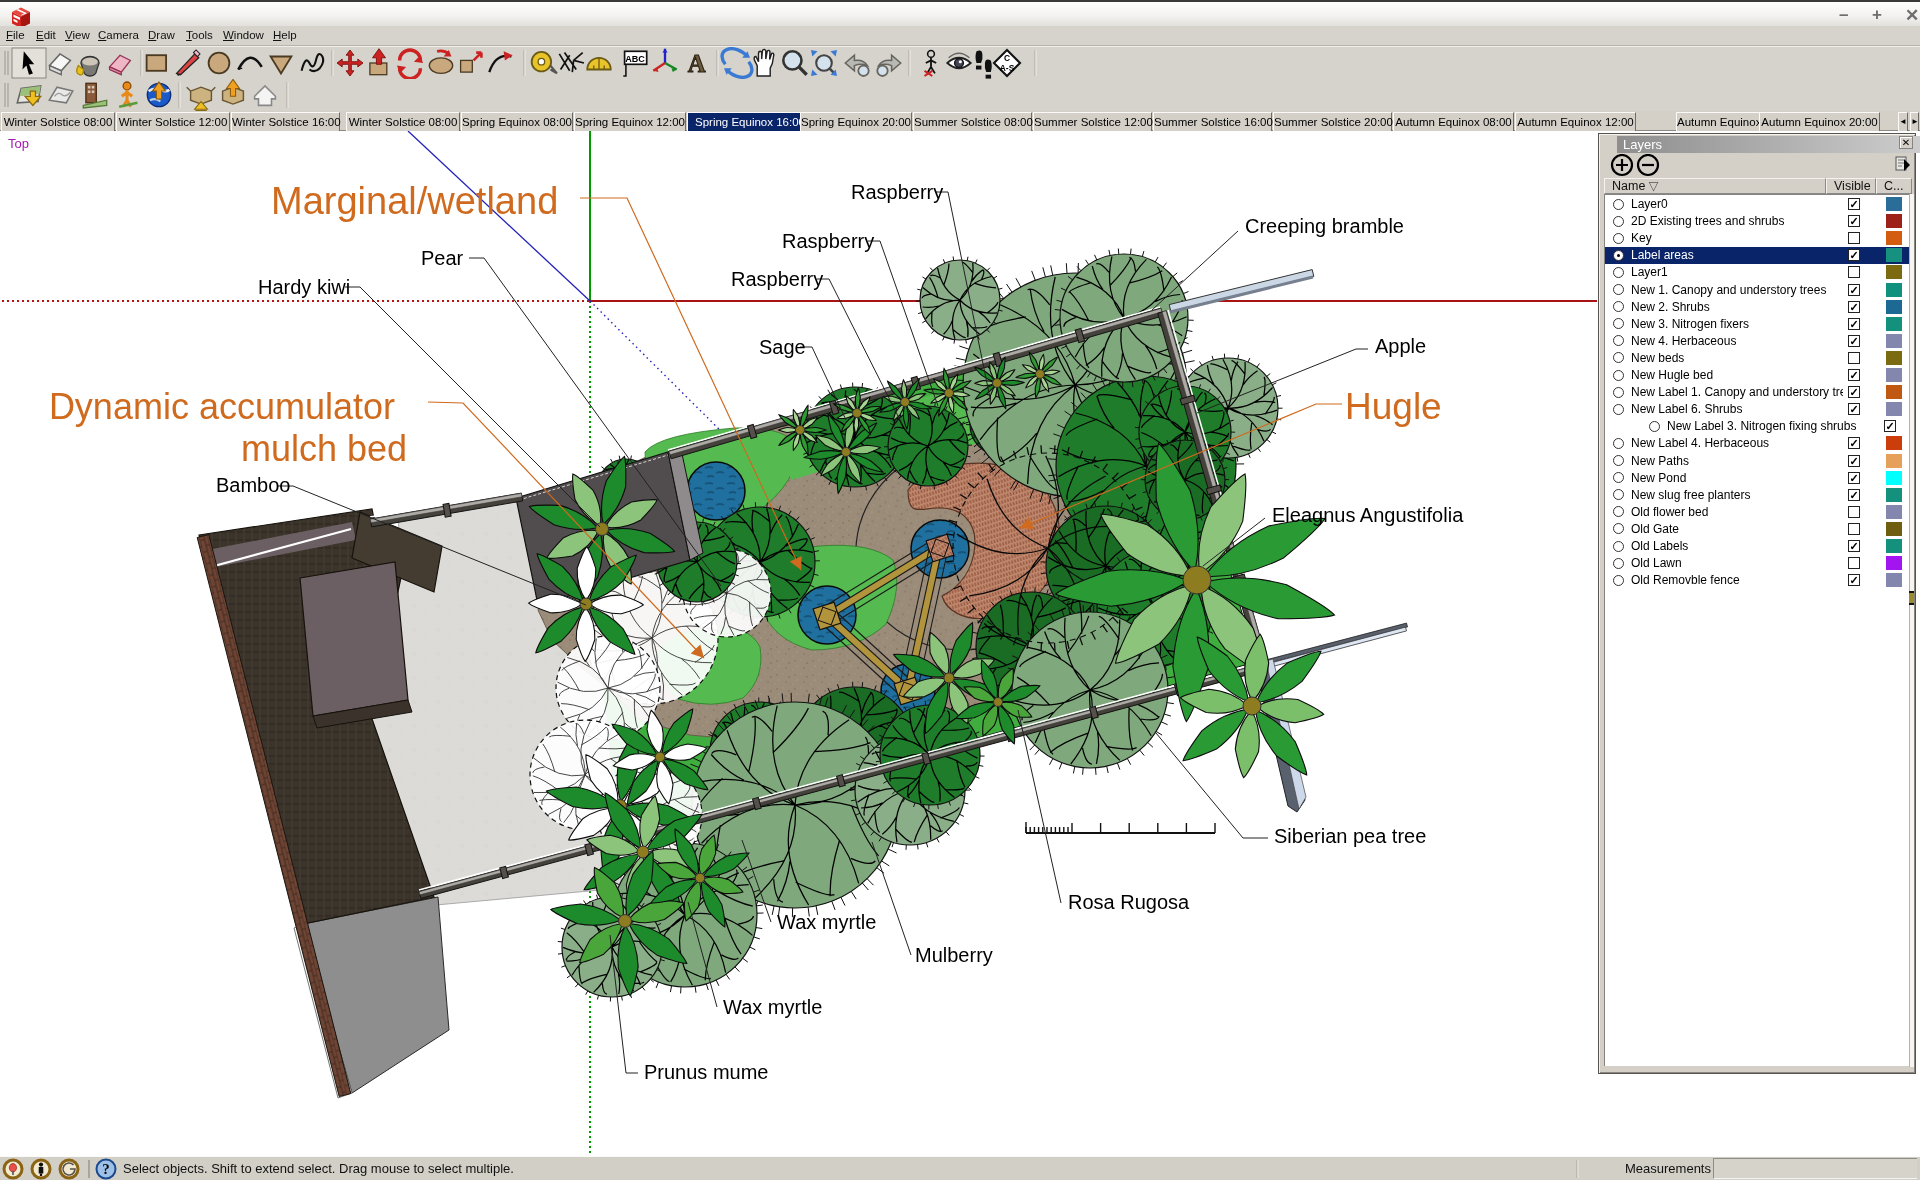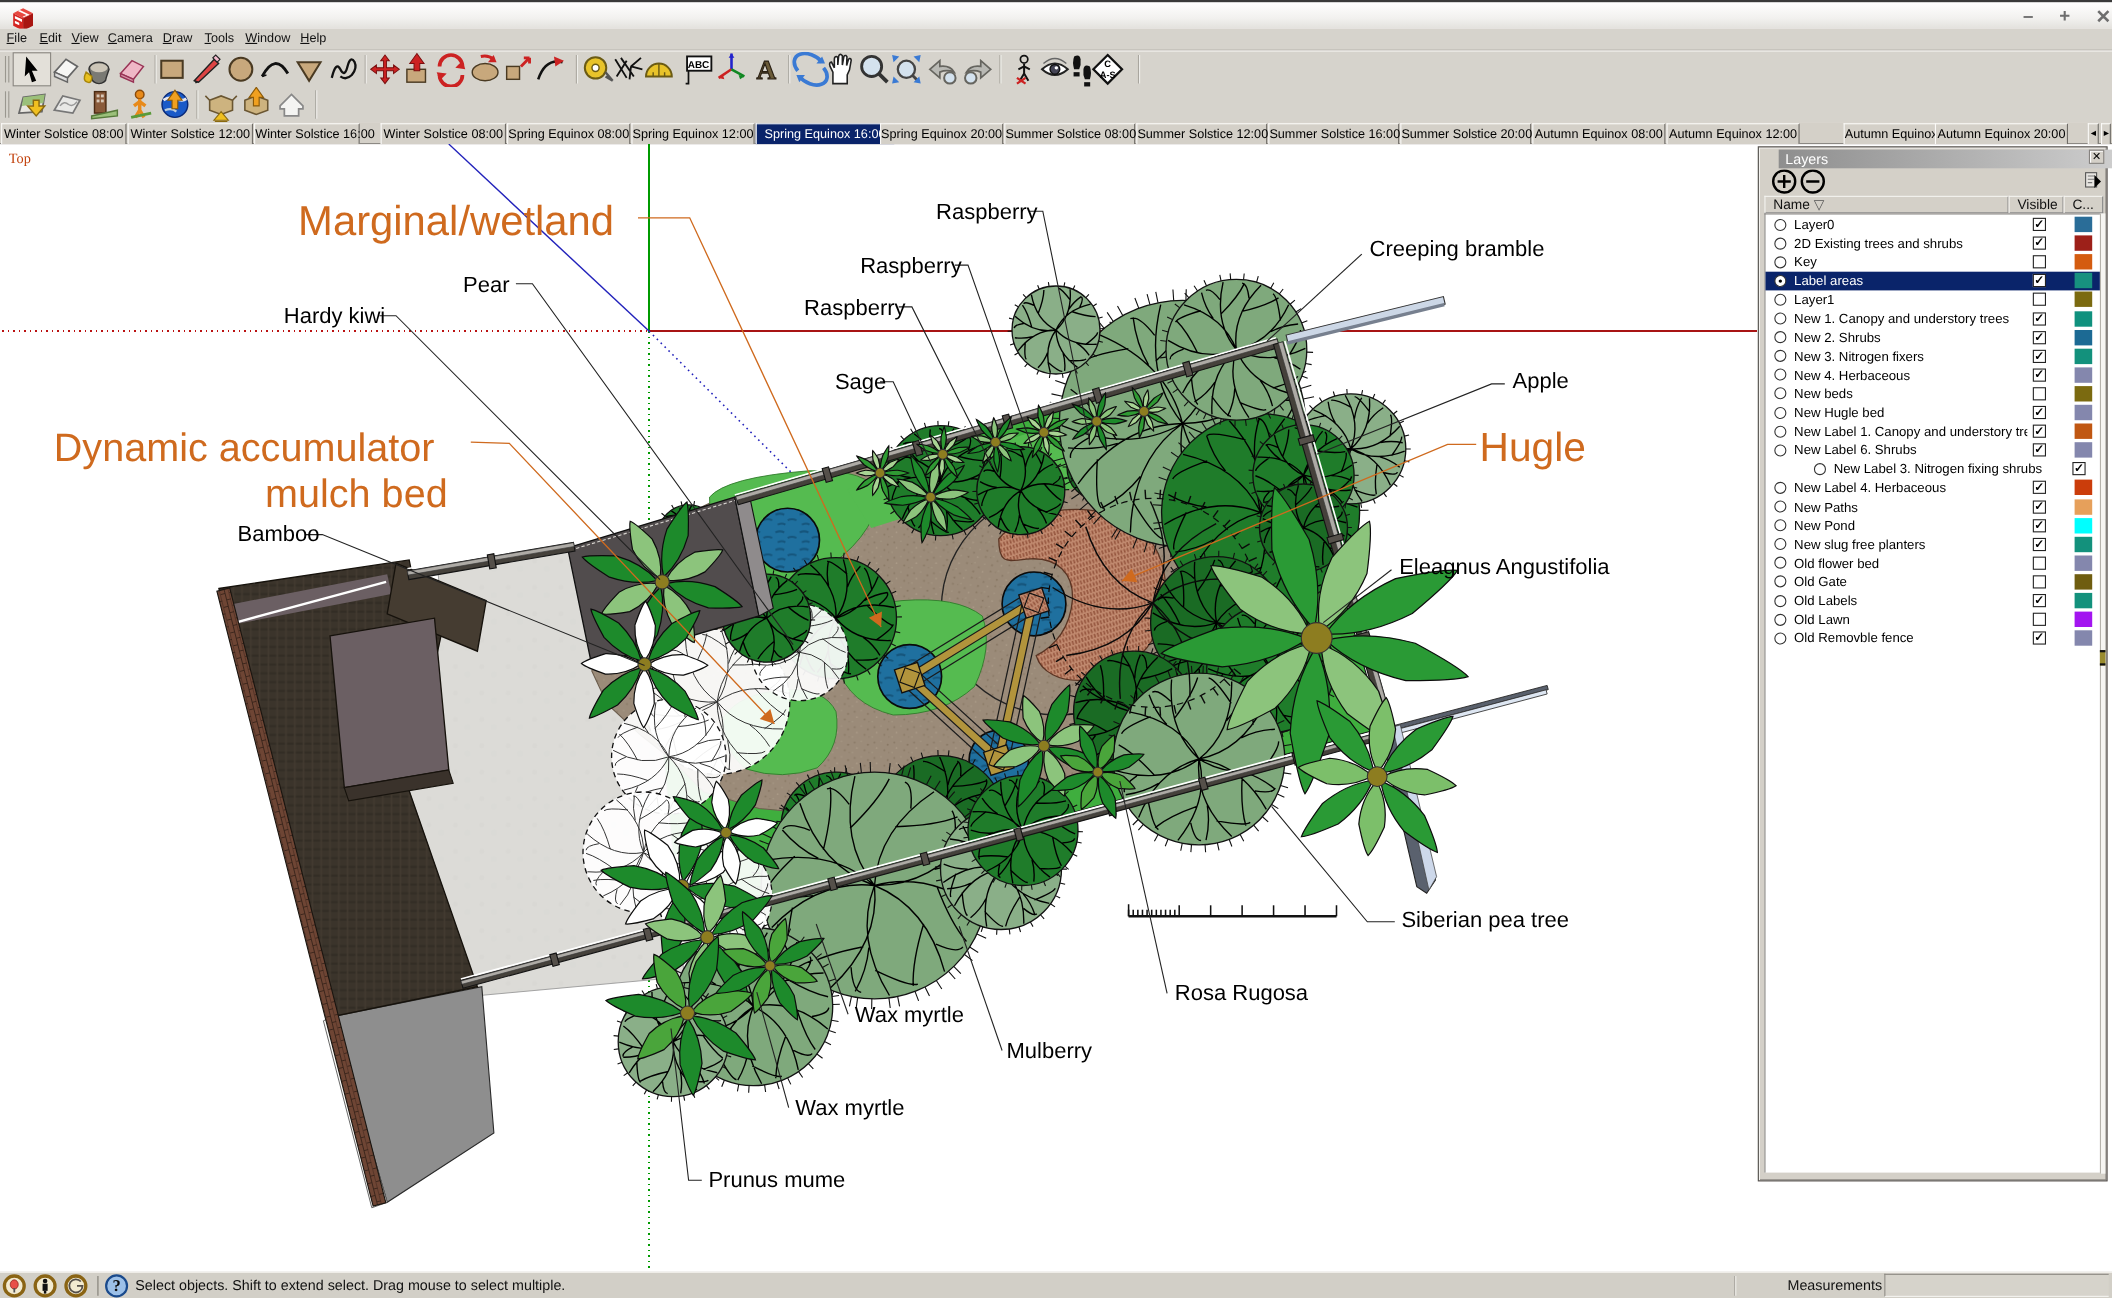--- a/index.html
+++ b/index.html
@@ -22,21 +22,21 @@
 .lrowsel{background:#0a246a;color:#fff;}
 .lname{position:absolute;left:26px;top:0;width:212px;overflow:hidden;}
 .radio{position:absolute;left:8px;top:2.5px;width:11px;height:11px;border:1px solid #333;border-radius:50%;background:#fff;}
 .rdot{position:absolute;left:3px;top:3px;width:3px;height:3px;background:#000;border-radius:50%;}
 .chk{position:absolute;left:243px;top:2px;width:12px;height:12px;background:#fff;border:1px solid #222;font-size:11px;line-height:11px;text-align:center;color:#000;font-weight:bold;}
 .swatch{position:absolute;left:281px;top:1px;width:16px;height:14px;}
 #statusbar{position:absolute;top:1156px;left:0;width:1920px;height:24px;background:#d2cfc7;border-top:1px solid #fbfaf7;}
 #stext{position:absolute;left:123px;top:4px;font-size:13px;color:#111;}
 #meas{position:absolute;left:1625px;top:4px;font-size:13px;color:#111;}
 #measbox{position:absolute;left:1713px;top:1px;width:204px;height:21px;background:#d6d3cb;border-top:1px solid #8f8c86;border-left:1px solid #8f8c86;border-bottom:1px solid #f5f4f1;}
-#canvas-top{position:absolute;left:8px;top:136px;font-size:13px;color:#c2410c;font-family:Liberation Serif, serif;}
+#canvas-top{position:absolute;left:8px;top:136px;font-size:13px;color:#a21caf;}
 </style></head><body>
 
 <div id="titlebar">
 <svg id="logo" width="24" height="24" viewBox="0 0 24 24">
       <polygon points="4,7 13,2.5 22,7 13,11.5" fill="#e74840"></polygon>
       <polygon points="4,7 13,11.5 13,23 4,18.5" fill="#d42420"></polygon>
       <polygon points="13,11.5 22,7 22,18.5 13,23" fill="#a81511"></polygon>
       <polygon points="10,4 19,8.3 13.4,10.6 12.5,10.2 16,8.6 8.2,4.9" fill="#fff"></polygon>
       <polygon points="5.5,9.5 12,12.6 12,15 5.5,11.9" fill="#fff"></polygon>
       <polygon points="5.5,13.8 9.5,15.7 9.5,18 5.5,16.1" fill="#fff"></polygon>
@@ -256,21 +256,21 @@
     </g>
     <g transform="translate(265,16) scale(1.3)">
       <path d="M-8,1 L0,-7 L8,1 L8,3 L5,3 L5,8 L-5,8 L-5,3 L-8,3 Z" fill="#f4f4f2" stroke="#888" stroke-width="1.2"></path>
     </g>
     <line x1="287" y1="3" x2="287" y2="29" stroke="#a9a69f" stroke-width="1"></line>
     <line x1="288" y1="3" x2="288" y2="29" stroke="#efeeea" stroke-width="1"></line>
   </svg>
 <div id="tabs">
 <div class="tab" style="left:1px;width:114px;">Winter Solstice 08:00</div>
 <div class="tab" style="left:116px;width:114px;">Winter Solstice 12:00</div>
-<div class="tab" style="left:231px;width:96px;">Winter Solstice 16:00</div>
+<div class="tab" style="left:231px;width:109px;">Winter Solstice 16:00</div>
 <div class="tab" style="left:346px;width:114px;">Winter Solstice 08:00</div>
 <div class="tab" style="left:461px;width:112px;">Spring Equinox 08:00</div>
 <div class="tab" style="left:574px;width:112px;">Spring Equinox 12:00</div>
 <div class="tab tabsel" style="left:687px;width:126px;">Spring Equinox 16:00</div>
 <div class="tab" style="left:800px;width:112px;">Spring Equinox 20:00</div>
 <div class="tab" style="left:913px;width:119px;">Summer Solstice 08:00</div>
 <div class="tab" style="left:1033px;width:119px;">Summer Solstice 12:00</div>
 <div class="tab" style="left:1153px;width:119px;">Summer Solstice 16:00</div>
 <div class="tab" style="left:1273px;width:119px;">Summer Solstice 20:00</div>
 <div class="tab" style="left:1393px;width:121px;">Autumn Equinox 08:00</div>

